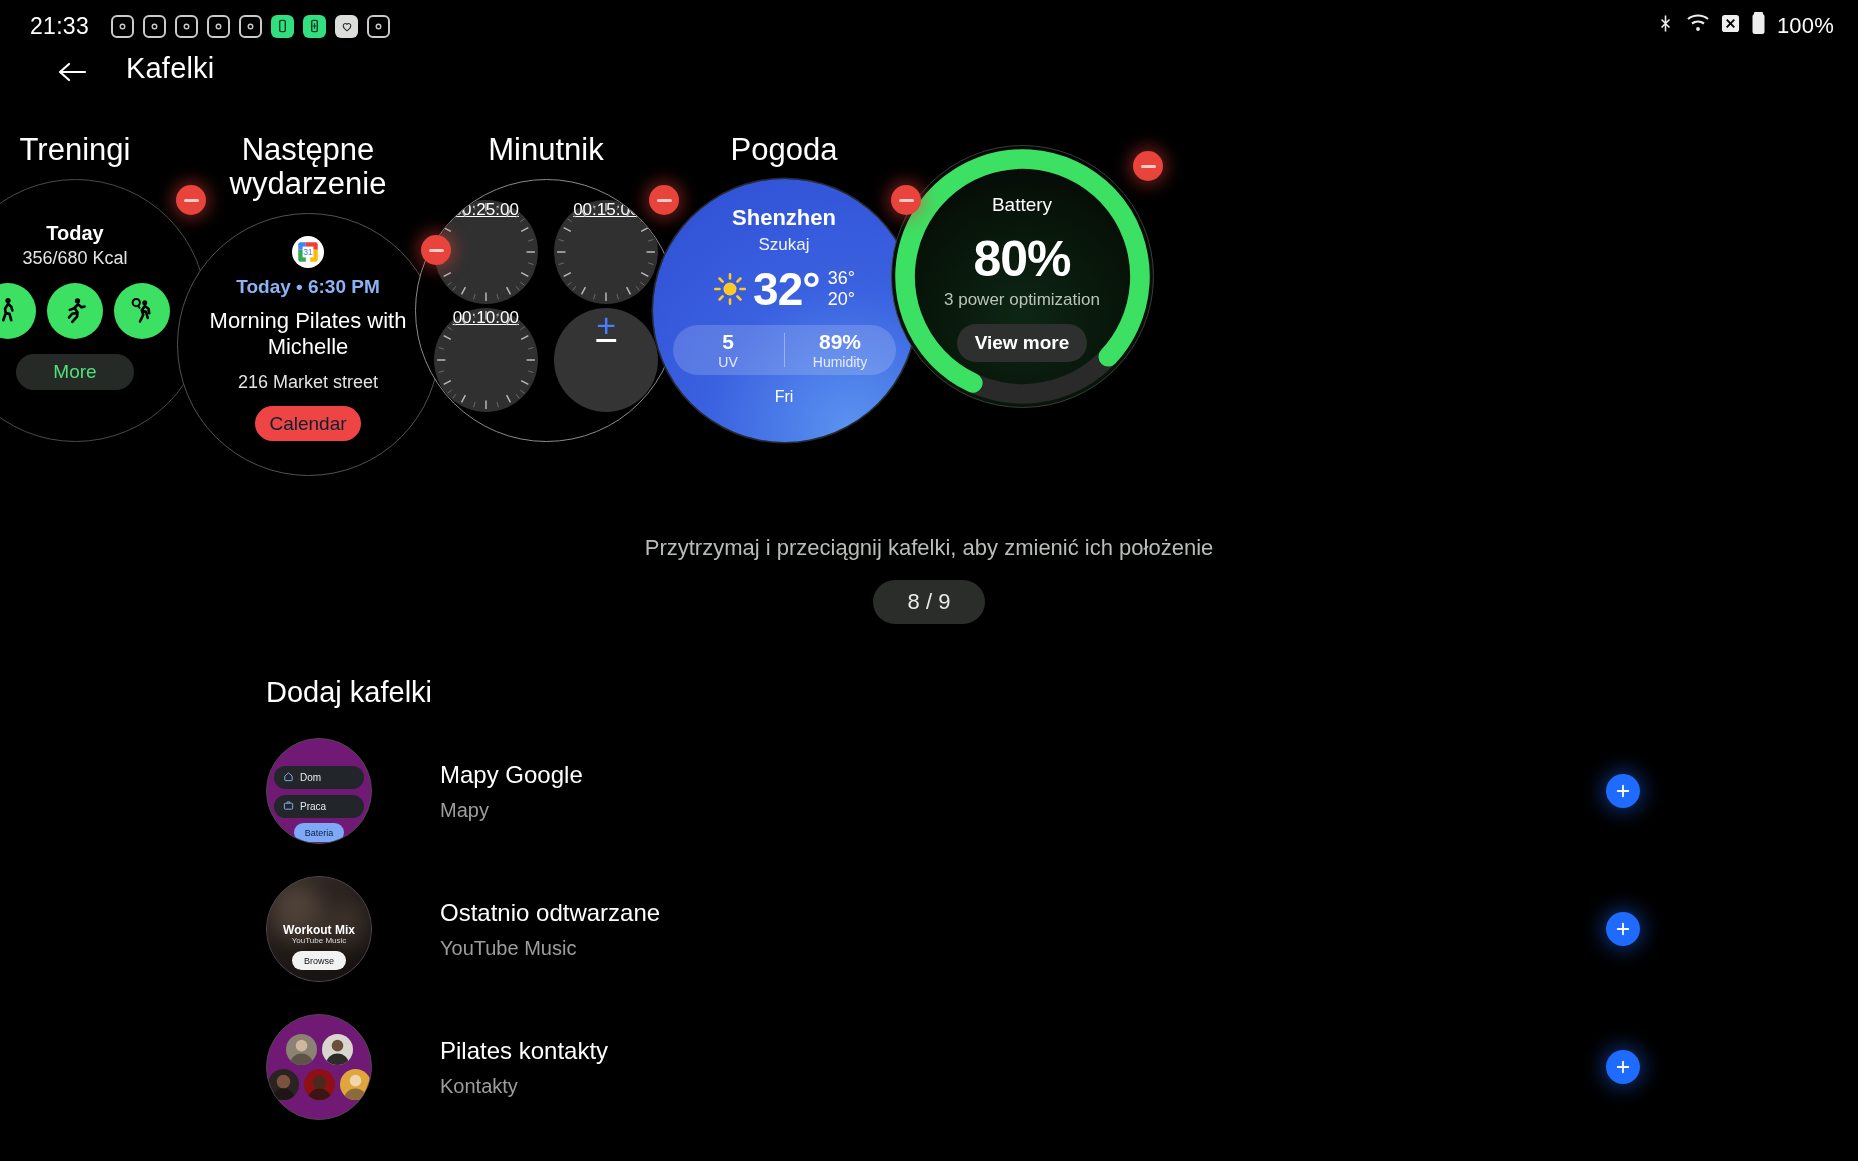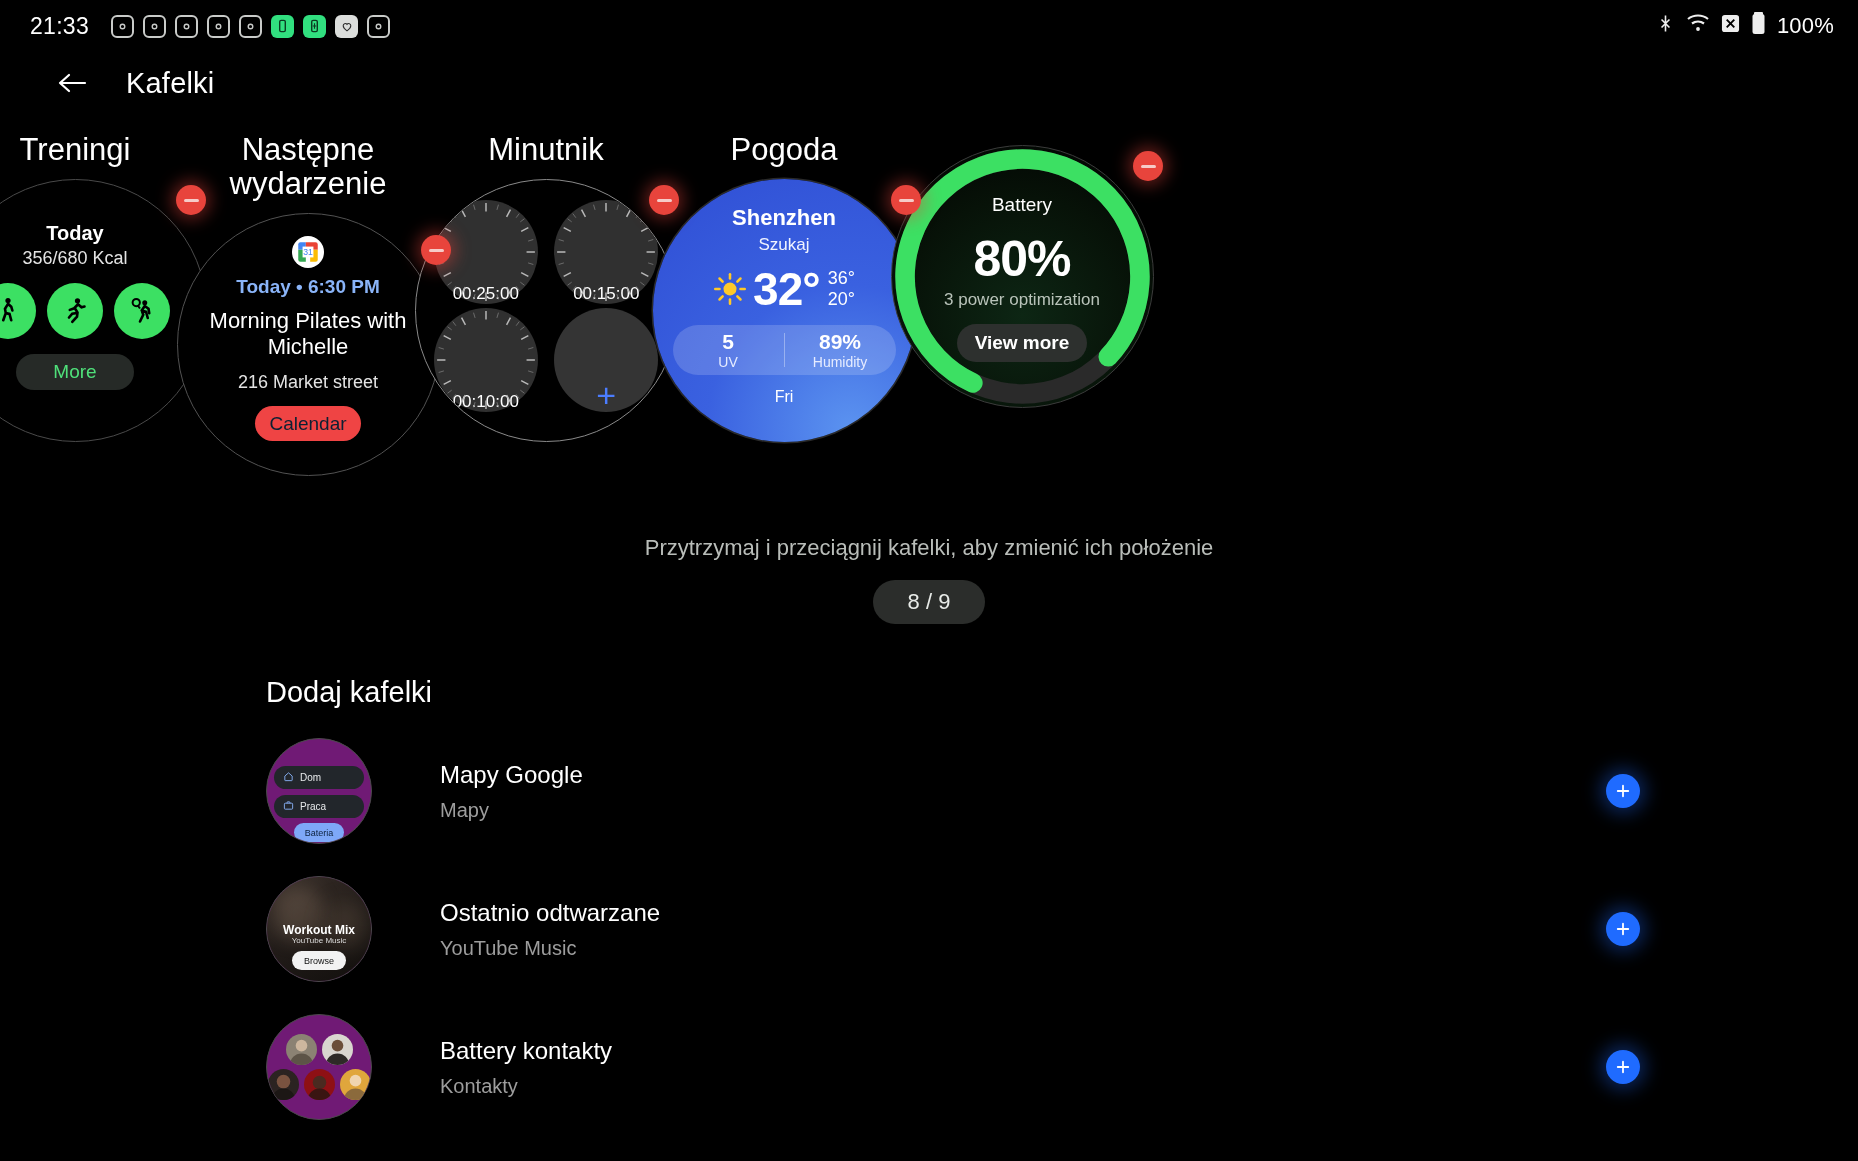--- a/index.html
+++ b/index.html
@@ -22,21 +22,21 @@
   #status-left-icons { display: flex; align-items: center; gap: 9px; margin-left: 22px; }
   .sbicon { width: 23px; height: 23px; border-radius: 6px; display: flex; align-items: center; justify-content: center; }
   .sbicon svg { display:block; }
   .sbicon.outline { border: 2px solid #c9cbc9; }
   .sbicon.green { background: #31df7f; }
   .sbicon.white { background: #dcdedc; }
   #status-right { margin-left: auto; display: flex; align-items: center; gap: 11px; }
   #status-battery-pct { font-size: 22px; letter-spacing: .2px; }
 
   
-  #header { height: 62px; display: flex; align-items: center; padding-left: 52px; }
+  #header { height: 62px; display: flex; padding-left: 52px; }
   #back-arrow { width: 40px; height: 40px; display: flex; align-items: center; justify-content: center; cursor: pointer; }
   #page-title { font-size: 29px; margin-left: 34px; font-weight: 400; letter-spacing: .2px; }
 
   
   #tiles-row {
     position: relative;
     height: 350px;
     margin-top: 19px;
   }
   .tile {
@@ -101,22 +101,22 @@
     display:flex; align-items:center; justify-content:center; cursor: pointer;
   }
 
   
   #tile-timer { left: 381px; }
   #tile-timer .tile-circle { border-color: #8a8a8a; }
   .tm-grid { display: grid; grid-template-columns: 1fr 1fr; gap: 4px; padding: 20px 12px; justify-items:center; }
   .tm-c {
     width: 104px; height: 104px; border-radius: 50%;
     background: #303030; position: relative;
-    display:flex; align-items:flex-end; justify-content:center;
-    font-size: 17px; color: #fff; cursor: pointer;
+    display:flex; align-items:flex-start; justify-content:center;
+    font-size: 17px; color: #fff; cursor: pointer; text-decoration: underline;
   }
   .tm-ticks { position:absolute; inset:0; }
   .tm-c.add { background: #343434; }
   .tm-plus { font-size: 34px; color: #4b7dff; line-height: 1; font-weight: 300; }
 
   
   #tile-weather { left: 619px; }
   #tile-weather .tile-circle {
     border: none;
     background: radial-gradient(circle at 75% 95%, #5b93f0 0%, #3a61e0 45%, #2f4ed4 100%);
@@ -625,21 +625,21 @@
               </svg></span>
           <span class="ct-av"><svg width="31" height="31" viewBox="0 0 32 32">
                 <rect width="32" height="32" fill="#e0a63c"></rect>
                 <circle cx="16" cy="12" r="6" fill="#f0d5b0"></circle>
                 <path d="M4 32c0-7 5.5-12 12-12s12 5 12 12z" fill="#8b6a3c"></path>
               </svg></span>
         </div>
       </div>
     </div>
     <div class="add-text">
-      <div class="add-title">Battery kontakty</div>
+      <div class="add-title">Pilates kontakty</div>
       <div class="add-sub">Kontakty</div>
     </div>
     <div class="add-btn">
       <svg width="18" height="18" viewBox="0 0 24 24">
           <path d="M12 5v14M5 12h14" stroke="#fff" stroke-width="2.4" stroke-linecap="round"></path>
         </svg>
     </div>
   </div>
 </div>
 

